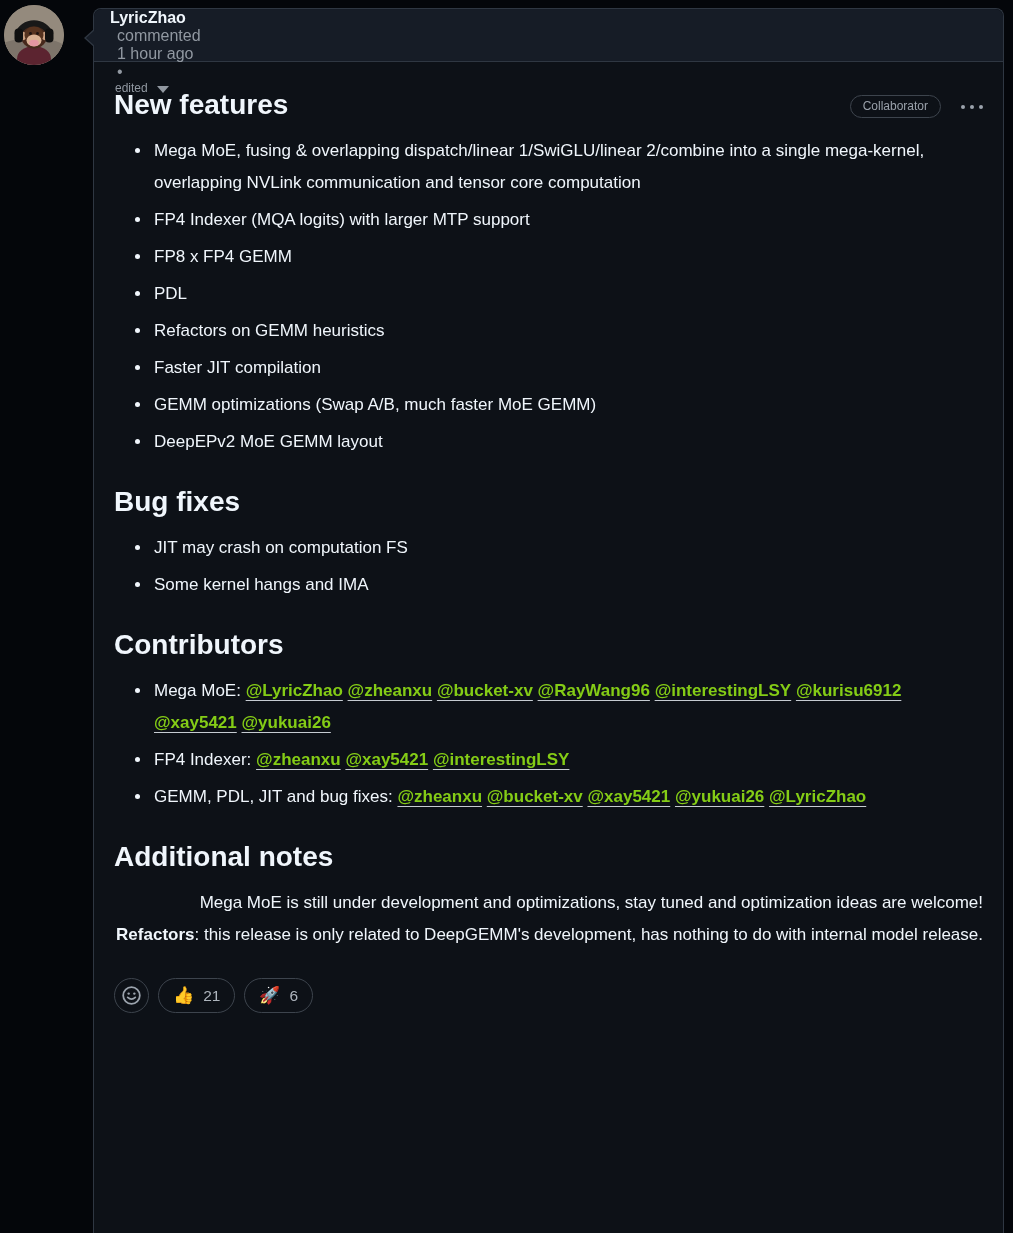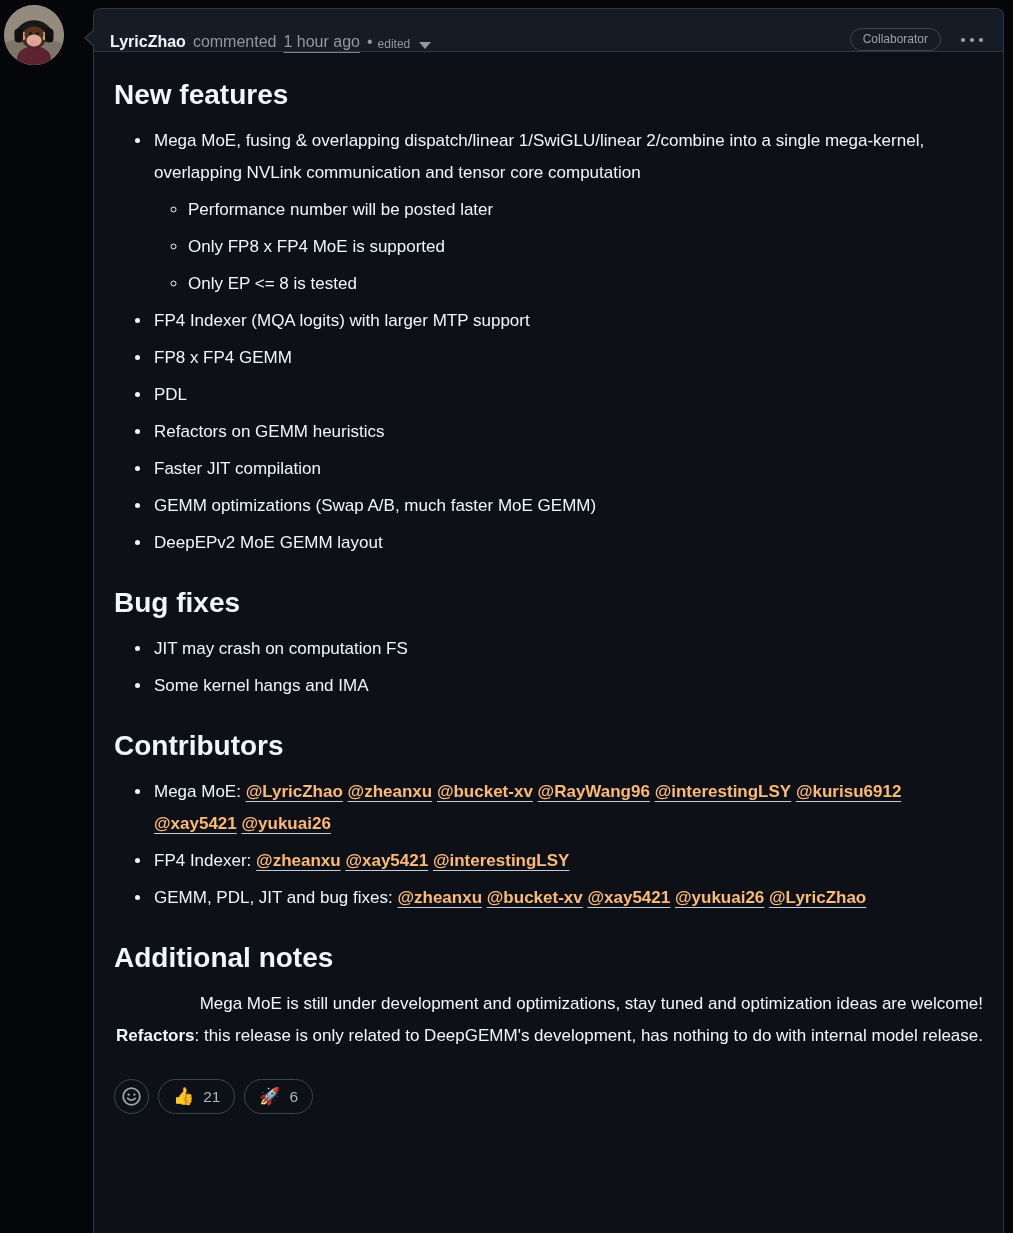--- a/index.html
+++ b/index.html
@@ -33,32 +33,32 @@
   }
   .caret-outer, .caret-inner {
     position: absolute; width: 0; height: 0;
     border-top: 9px solid transparent; border-bottom: 9px solid transparent;
   }
   .caret-outer { left: -10px; top: 20px; border-right: 10px solid #2f3742; }
   .caret-inner { left: -8px; top: 20px; border-right: 10px solid #161c26; }
 
   
   .card-header {
-    display: flex; align-items: flex-end;
-    height: 43px; padding: 0 16px;
+    display: flex; align-items: flex-start;
+    height: 53px; padding: 0 16px;
     background: #161c26;
     border-bottom: 1px solid #2f3742;
     border-radius: 8px 8px 0 0;
-    color: #9198a1; font-size: 16px;
+    color: #9198a1; font-size: 16px; flex-direction: column;
   }
   .author-link { color: #f0f6fc; font-weight: 700; text-decoration: none; cursor: pointer; }
   .header-action { margin-left: 7px; }
   .time-link {
     margin-left: 7px; color: #9198a1; cursor: pointer;
-    text-decoration: underline; text-underline-offset: 5px; text-decoration-color: #7b828b;
+    text-underline-offset: 5px; text-decoration-color: #7b828b;
   }
   .header-dot { margin-left: 7px; }
   .edited-btn {
     margin-left: 5px; display: inline-flex; align-items: center; gap: 9px;
     background: none; border: none; padding: 0; cursor: pointer;
     color: #9198a1; font-size: 12px; font-family: inherit;
   }
   .caret-down {
     width: 0; height: 0; margin-top: 2px;
     border-left: 6px solid transparent; border-right: 6px solid transparent;
@@ -84,21 +84,21 @@
   .md-h {
     font-size: 28px; line-height: 27px; font-weight: 700;
     color: #f0f6fc; margin: 30px 0 17px;
   }
   .md-h.first { margin-top: 13px; }
   ul.md-list { margin: 0 0 16px; padding-left: 38px; }
   ul.md-list > li { padding-left: 2px; }
   ul.md-list li + li { margin-top: 5px; }
   ul.md-list ul { list-style-type: circle; margin: 5px 0 0; padding-left: 34px; }
   .mention {
-    color: #fdba74; font-weight: 700; cursor: pointer;
+    color: #84cc16; font-weight: 700; cursor: pointer;
     text-decoration: underline; text-underline-offset: 4px; text-decoration-color: #c6ccd2; text-align: right;
   }
   .md-p { margin: 0; text-align: right; }
   .md-p strong { font-weight: 700; }
 
   
   .reactions-row {
     display: flex; align-items: center; gap: 9px;
     padding: 27px 20px 16px;
   }
@@ -162,25 +162,21 @@
               <i></i>
               <i></i>
             </span>
         </button>
       </div>
     </div>
 
     <div class="comment-body">
         <h3 class="md-h first">New features</h3>
         <ul class="md-list">
-          <li><span>Mega MoE, fusing &amp; overlapping dispatch/linear 1/SwiGLU/linear 2/combine into a single mega-kernel, overlapping NVLink communication and tensor core computation</span><ul>
-              <li><span>Performance number will be posted later</span></li>
-              <li><span>Only FP8 x FP4 MoE is supported</span></li>
-              <li><span>Only EP &lt;= 8 is tested</span></li>
-            </ul></li>
+          <li><span>Mega MoE, fusing &amp; overlapping dispatch/linear 1/SwiGLU/linear 2/combine into a single mega-kernel, overlapping NVLink communication and tensor core computation</span></li>
           <li><span>FP4 Indexer (MQA logits) with larger MTP support</span></li>
           <li><span>FP8 x FP4 GEMM</span></li>
           <li><span>PDL</span></li>
           <li><span>Refactors on GEMM heuristics</span></li>
           <li><span>Faster JIT compilation</span></li>
           <li><span>GEMM optimizations (Swap A/B, much faster MoE GEMM)</span></li>
           <li><span>DeepEPv2 MoE GEMM layout</span></li>
         </ul>
         <h3 class="md-h">Bug fixes</h3>
         <ul class="md-list">

